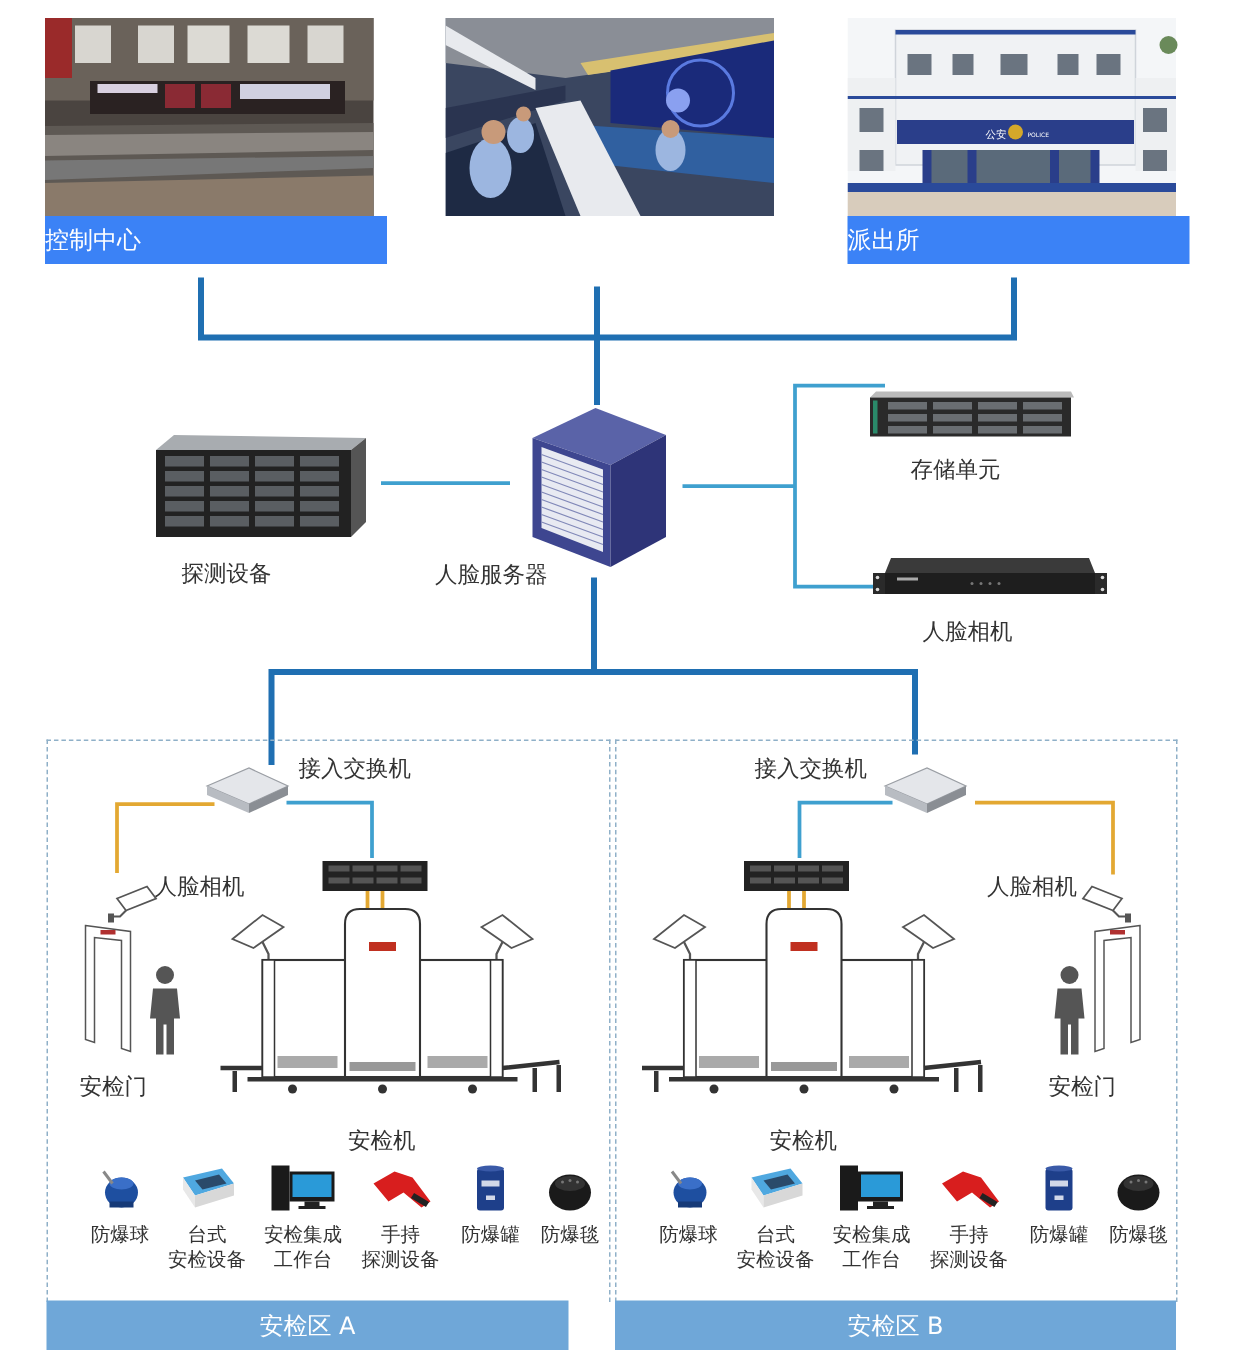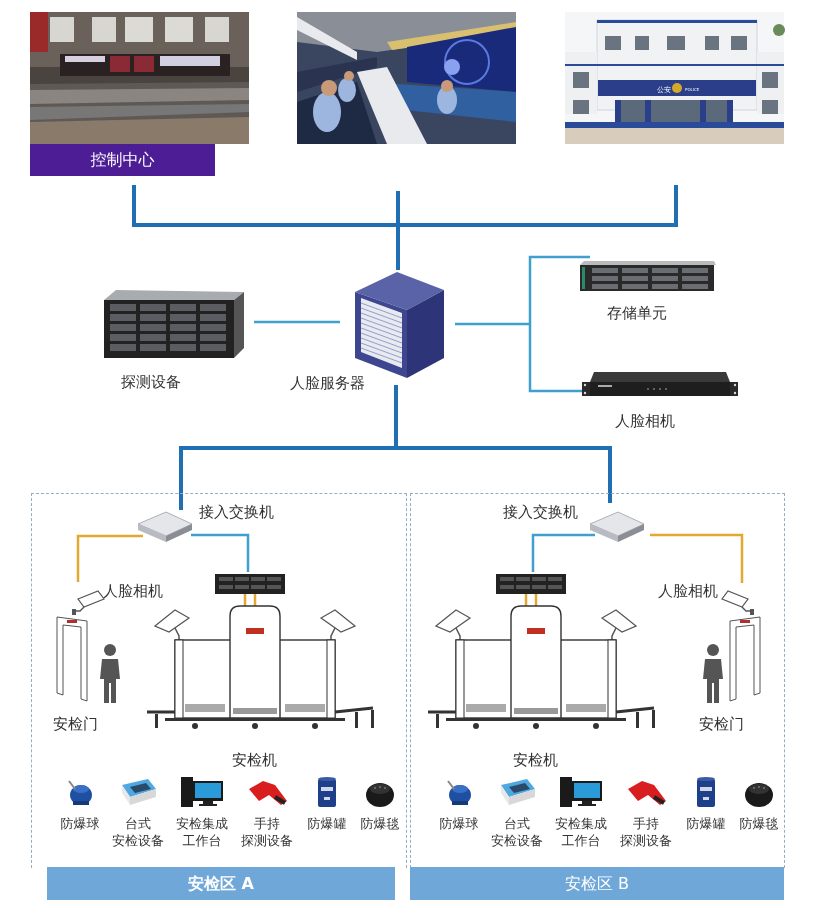--- a/index.html
+++ b/index.html
@@ -1,20 +1,20 @@
 <!DOCTYPE html>
 <html><head>
 <meta charset="utf-8">
 <style>
   html,body{margin:0;padding:0;background:#ffffff;}
   body{width:826px;height:912px;position:relative;overflow:hidden;font-family:"DejaVu Sans","Liberation Sans",sans-serif;color:#333;}
   .abs{position:absolute;}
   .site{position:absolute;top:12px;width:219px;height:164px;}
   .site .photo{position:absolute;left:0;top:0;width:260px;height:132px;overflow:hidden;}
-  .site .caption{position:absolute;left:0;top:132px;width:185px;height:32px;background:#4c1d95;color:#fff;font-size:16px;text-align:center;line-height:32px;}
+  .site .caption{position:absolute;left:0;top:132px;width:228px;height:32px;background:#3b82f6;color:#fff;font-size:16px;line-height:32px;}
   .label{position:absolute;font-size:15px;color:#333;white-space:nowrap;}
   .zone{position:absolute;top:493px;border:1px dashed #8fb0c8;border-bottom:none;}
   .zone-bar{position:absolute;top:867px;height:33px;background:#6fa7d8;color:#fff;font-size:16px;text-align:center;line-height:33px;}
   svg{position:absolute;overflow:visible;}
 </style>
 </head>
 <body>
 
 <div class="site" style="left:30px;">
   <div class="photo">
@@ -94,20 +94,21 @@
           <rect x="50" y="88" width="6" height="30"></rect>
           <rect x="80" y="88" width="6" height="30"></rect>
           <rect x="135" y="88" width="6" height="30"></rect>
           <rect x="162" y="88" width="6" height="30"></rect>
         </g>
       <rect x="0" y="110" width="219" height="6" fill="#2a4a9a"></rect>
       <rect x="0" y="116" width="219" height="16" fill="#d8ccbc"></rect>
       <circle cx="214" cy="18" r="6" fill="#6a8a5a"></circle>
     </svg>
   </div>
+  <div class="caption">派出所</div>
 </div>
 
 <svg width="826" height="912" viewBox="0 0 826 912" style="left:0;top:0;pointer-events:none;">
 
   <g stroke="#1f6fb2" stroke-width="4" fill="none">
     <path d="M134 185 L134 225 L676 225 L676 185"></path>
     <path d="M398 191 L398 270"></path>
     <path d="M396 385 L396 448"></path>
     <path d="M181 510 L181 448 L610 448 L610 503"></path>
   </g>
@@ -481,14 +482,14 @@
           <ellipse cx="17" cy="10" rx="10" ry="5" fill="#333"></ellipse>
           <circle cx="12" cy="9" r="1" fill="#777"></circle>
           <circle cx="17" cy="8" r="1" fill="#777"></circle>
           <circle cx="22" cy="9" r="1" fill="#777"></circle>
         </svg>
       </div>
       <div style="font-size: 13px; line-height: 17px; text-align: center; color: rgb(51, 51, 51); margin-top: 6px; white-space: pre;">防爆毯</div>
     </div>
   </div>
 
-<div class="zone-bar" style="left:47px;width:348px;font-weight:bold;">安检区 A</div>
+<div class="zone-bar" style="left:31px;width:348px;">安检区 A</div>
 <div class="zone-bar" style="left:410px;width:374px;">安检区 B</div>
 
 </body></html>

